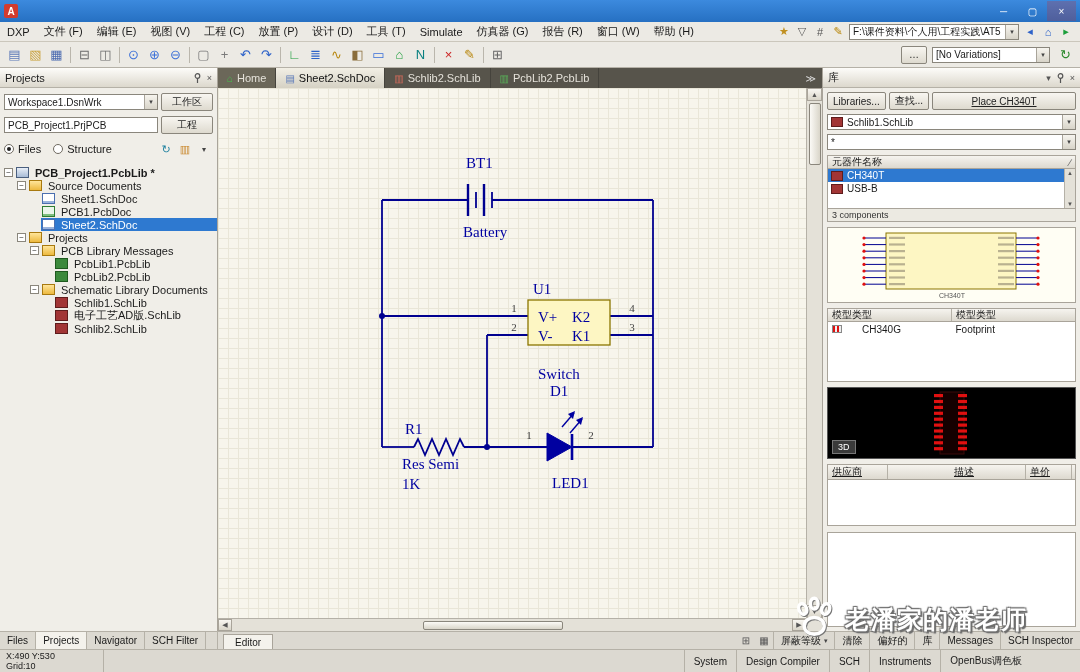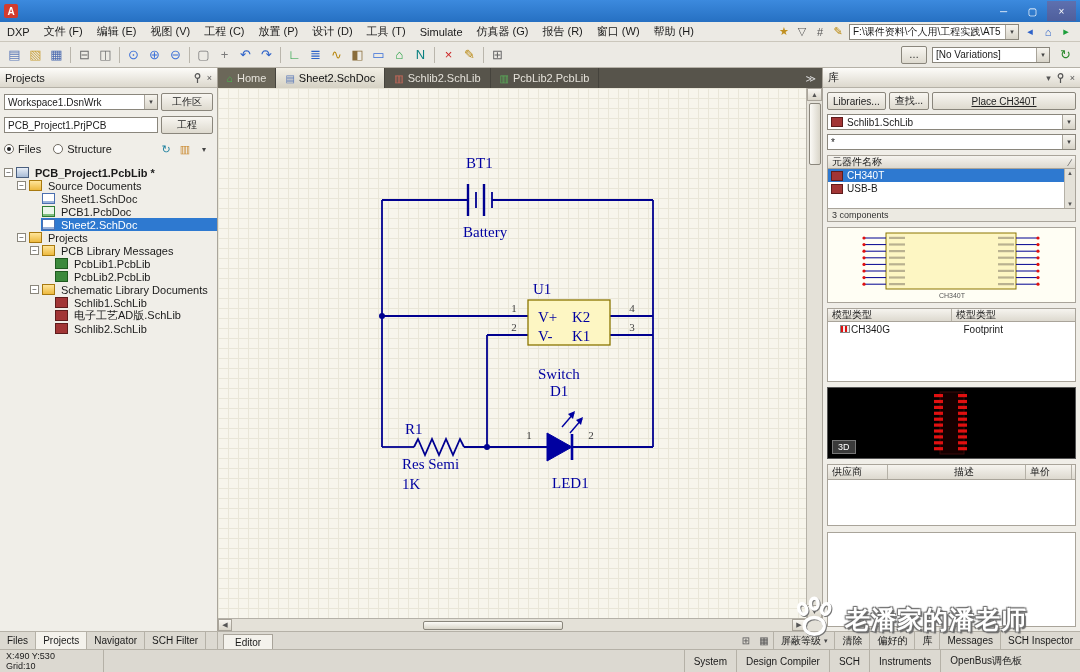--- a/index.html
+++ b/index.html
@@ -125,26 +125,26 @@
   .comp-list{margin:0 4px;height:40px;background:#fff;border:1px solid #a9a49a;border-top:none;position:relative;overflow:hidden;font-size:10px;flex:none;}
   .comp-row{display:flex;align-items:center;height:13px;padding-left:3px;}
   .comp-row.selected{background:#2e79d0;color:#fff;}
   .list-scroll{position:absolute;right:0;top:0;width:11px;height:100%;background:#e4e1d8;border-left:1px solid #b5b1a7;display:flex;flex-direction:column;justify-content:space-between;align-items:center;font-size:6px;color:#555;padding:1px 0;}
   .count-row{margin:0 4px;height:13px;background:#eceae2;border:1px solid #a9a49a;border-top:none;font-size:9px;display:flex;align-items:center;padding:0 4px;color:#333;flex:none;}
   .preview-box{margin:5px 4px 0;height:76px;background:#fffef4;border:1px solid #a9a49a;flex:none;overflow:hidden;}
   .model-header{margin:5px 4px 0;height:14px;display:flex;font-size:10px;background:linear-gradient(#f6f4ef,#ddd9cf);border:1px solid #a9a49a;flex:none;}
   .mh-cell{flex:1;padding:0 4px;border-right:1px solid #b5b1a7;display:flex;align-items:center;}
   .model-body{margin:0 4px;background:#fff;border:1px solid #a9a49a;border-top:none;height:60px;font-size:10px;flex:none;}
   .model-row{display:flex;height:14px;align-items:center;}
-  .model-cell{flex:1;padding:0 12px;display:flex;align-items:center;gap:1px;}
+  .model-cell{flex:1;padding:0 4px;display:flex;align-items:center;gap:20px;}
   .fp-ico{width:10px;height:8px;border:1px solid #888;background:repeating-linear-gradient(90deg,#e01010 0 2px,#eee 2px 4px);flex:none;}
   .threed-box{margin:5px 4px 0;height:72px;background:#000;position:relative;border:1px solid #555;flex:none;}
   .threed-badge{position:absolute;left:4px;bottom:4px;background:#3a3a3a;color:#fff;font-size:9px;padding:1px 5px;border:1px solid #777;}
   .supplier-header{margin:5px 4px 0;height:16px;display:flex;font-size:10px;background:linear-gradient(#f6f4ef,#ddd9cf);border:1px solid #a9a49a;flex:none;}
-  .sh-cell{padding:0 4px;border-right:1px solid #b5b1a7;display:flex;align-items:center;flex:none;white-space:nowrap;overflow:hidden;}
+  .sh-cell{padding:0 4px;border-right:1px solid #b5b1a7;display:flex;align-items:center;flex:none;white-space:nowrap;overflow:hidden;text-decoration:underline;}
   .supplier-body{margin:0 4px;background:#fff;border:1px solid #a9a49a;border-top:none;height:46px;flex:none;}
   .lp-bottom{margin:6px 4px 4px;background:#fff;border:1px solid #a9a49a;flex:1;}
 
   
   .watermark{position:absolute;left:792px;top:596px;width:284px;display:flex;align-items:center;gap:7px;z-index:50;pointer-events:none;}
   .wm-paw{filter:drop-shadow(1.5px 1.5px 0.5px #777);flex:none;}
   .wm-text{font-size:25px;font-weight:bold;color:#fff;letter-spacing:1px;white-space:nowrap;
     text-shadow:2px 2px 1px #6b6b6b,-1px -1px 1px #6b6b6b,1px -1px 1px #6b6b6b,-1px 1px 1px #6b6b6b;}
 
   .pv-body{fill:#fdf6c3;stroke:#8b7500;}

